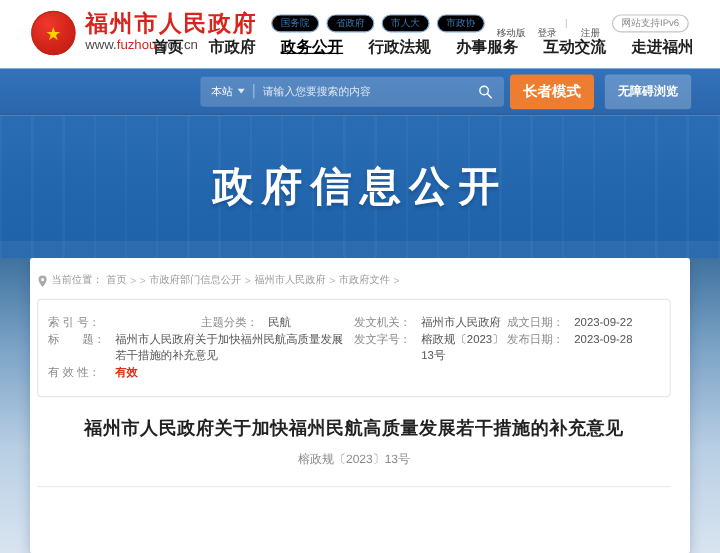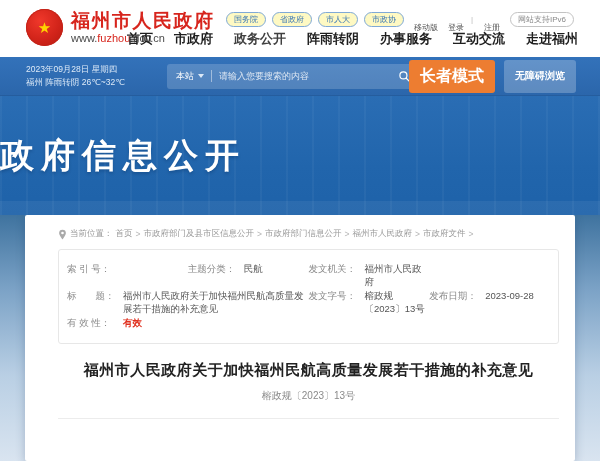--- a/index.html
+++ b/index.html
@@ -15,27 +15,27 @@
     width:37px; height:37px; border-radius:50%;
     background:radial-gradient(circle at 38% 32%, #f0382b 0%, #d2241a 55%, #b51a10 100%);
     display:flex; align-items:center; justify-content:center;
     color:#ffd200; font-size:15px; box-shadow:0 0 0 1px #c32318 inset;
   }
   .site-text { display:flex; flex-direction:column; line-height:1.15; }
   .site-name { color:#d7251d; font-weight:bold; font-size:19px; letter-spacing:1.5px; }
   .site-url { font-size:11px; color:#4a4a4a; font-weight:normal; }
   .site-url .hl { color:#d7251d; }
   .top-links { position:absolute; top:6px; right:26px; display:flex; align-items:center; gap:6px; font-size:8px; }
-  .pill { border:1px solid #7fa9d6; color:#3a77b5; border-radius:9px; padding:1px 7px; cursor:pointer; background:#fef9c3; }
+  .pill { border:1px solid #7fa9d6; color:#3a77b5; border-radius:9px; padding:1px 7px; cursor:pointer; background:#000000; }
   .plain-link { color:#555; cursor:pointer; margin-left:4px;margin-top:16px; }
   .tl-div { color:#bbb; margin:0 1px; }
   .ipv6 { border:1px solid #c3c3c3; color:#8a8a8a; border-radius:9px; padding:1px 7px; margin-left:4px; }
   .nav { position:absolute; right:22px; bottom:9px; display:flex; gap:21px; font-size:13px; font-weight:bold; color:#1f1f1f; }
   .nav-item { cursor:pointer; text-decoration:none; color:inherit; }
-  .nav-item.active { color:#404040; }
+  .nav-item.active { color:#000000;text-decoration:underline; }
   
   .infobar {
     height:39px; background:linear-gradient(180deg,#3372ba 0%,#2b66ab 100%);
     position:relative; display:flex; align-items:center;
     border-bottom:1px solid #255d9e;
   }
   .datetime { position:absolute; left:26px; color:#ddeaf8; font-size:8.5px; line-height:1.55; }
   .searchbox {
     position:absolute; left:167px; width:253px; height:25px;
     background:rgba(255,255,255,.18); border-radius:3px;
@@ -45,53 +45,53 @@
   .caret { width:0; height:0; border-left:3px solid transparent; border-right:3px solid transparent; border-top:4px solid #dce9f7; }
   .sb-div { width:1px; height:12px; background:rgba(255,255,255,.45); margin:0 7px; }
   .searchbox input {
     flex:1; background:transparent; border:none; outline:none;
     color:#fff; font-size:9px; font-family:inherit;
   }
   .searchbox input::placeholder { color:rgba(255,255,255,.8); }
   .search-btn { background:none; border:none; cursor:pointer; display:flex; align-items:center; }
   .actions { position:absolute; right:24px; display:flex; gap:9px; }
   .btn-elder {
-    background:#ed7d31; color:#fff; font-size:16px; font-weight:bold;
+    background:#ed7d31; color:#fff; font-size:12px; font-weight:bold;
     border:none; border-radius:3px; padding:6px 11px; cursor:pointer; font-family:Liberation Sans, sans-serif;
   }
   .btn-access {
     background:rgba(255,255,255,.24); color:#fff; font-size:10px; font-weight:bold;
     border:none; border-radius:3px; padding:6px 11px; cursor:pointer; font-family:inherit;
   }
   
   .banner {
     height:119px;
     background:linear-gradient(180deg,#2a6db4 0%,#2165ac 60%,#1e62a9 100%);
-    display:flex; align-items:center; justify-content:flex-start; position:relative; overflow:hidden;
+    display:flex; align-items:center; justify-content:center; position:relative; overflow:hidden;
   }
   .banner:before { 
     content:""; position:absolute; inset:0;
     background:
       repeating-linear-gradient(90deg, rgba(255,255,255,.04) 0 2px, transparent 2px 26px),
       linear-gradient(0deg, rgba(255,255,255,.06) 0 14px, transparent 14px);
   }
   .banner-title {
     position:relative; color:#fff; font-size:34px; font-weight:bold;
     letter-spacing:7px; text-shadow:0 2px 3px rgba(0,30,70,.25);
   }
   
   .content-bg {
     height:246px;
     background:linear-gradient(180deg,#3f739f 0%,#7ba2c6 30%,#b9cfe4 65%,#d9e4f0 100%);
     display:flex; justify-content:center;
   }
   .card {
     width:550px; height:246px; background:#fff; border-radius:2px;
     box-shadow:0 3px 10px rgba(20,50,90,.25);
-    padding:8px 16px 0 33px; overflow:hidden;
+    padding:8px 16px 0 6px; overflow:hidden;
   }
   .breadcrumb {
     display:flex; align-items:center; gap:3px;
     font-size:8.5px; color:#999; padding:5px 0 9px 0; white-space:nowrap;
   }
   .breadcrumb .bc-link { color:#999; cursor:pointer; }
   .breadcrumb .sep { color:#b5b5b5; }
   .breadcrumb .current { color:#555; font-weight:bold; }
   .meta-box {
     border:1px solid #e7e7e7; border-radius:3px;
@@ -138,32 +138,28 @@
     <span class="plain-link">登录</span>
     <span class="tl-div">|</span>
     <span class="plain-link">注册</span>
     <span class="ipv6">网站支持IPv6</span>
   </div>
 
   <nav class="nav">
     <a class="nav-item">首页</a>
     <a class="nav-item">市政府</a>
     <a class="nav-item active">政务公开</a>
-    <a class="nav-item">阵雨转阴</a>
+    <a class="nav-item">行政法规</a>
     <a class="nav-item">办事服务</a>
     <a class="nav-item">互动交流</a>
     <a class="nav-item">走进福州</a>
   </nav>
 </div>
 
 <div class="infobar">
-  <div class="datetime">
-    <div>2023年09月28日 星期四</div>
-    <div>福州 阵雨转阴 26℃~32℃</div>
-  </div>
 
   <div class="searchbox">
     <span class="scope">
       <span>本站</span>
       <span class="caret"></span>
     </span>
     <span class="sb-div"></span>
     <input type="text" placeholder="请输入您要搜索的内容" style="">
     <button class="search-btn">
       <svg width="13" height="13" viewBox="0 0 24 24" fill="none" stroke="#fff" stroke-width="2.2" stroke-linecap="round">
@@ -186,41 +182,44 @@
 <div class="content-bg">
   <div class="card">
 
     <div class="breadcrumb">
       <svg width="9" height="11" viewBox="0 0 24 28" fill="#aaa">
           <path d="M12 1a9 9 0 0 0-9 9c0 6.5 9 17 9 17s9-10.5 9-17a9 9 0 0 0-9-9zm0 12.5A3.5 3.5 0 1 1 12 6.5a3.5 3.5 0 0 1 0 7z"></path>
         </svg>
       <span>当前位置：</span>
       <span class="bc-link">首页</span>
       <span class="sep">&gt;</span>
-      <span class="bc-link">市政府部门及县市区信息公开</span>
       <span class="sep">&gt;</span>
       <span class="bc-link">市政府部门信息公开</span>
       <span class="sep">&gt;</span>
       <span class="bc-link">福州市人民政府</span>
       <span class="sep">&gt;</span>
       <span class="bc-link">市政府文件</span>
       <span class="sep">&gt;</span>
     </div>
 
     <div class="meta-box">
       <div class="meta-cell">
         <span class="meta-label">索 引 号：</span>
       </div>
       <div class="meta-cell">
         <span class="meta-label">主题分类：</span>
         <span class="meta-value">民航</span>
       </div>
       <div class="meta-cell">
         <span class="meta-label">发文机关：</span>
         <span class="meta-value">福州市人民政府</span>
+      </div>
+      <div class="meta-cell">
+        <span class="meta-label">成文日期：</span>
+        <span class="meta-value">2023-09-22</span>
       </div>
       <div class="meta-cell full">
         <span class="meta-label">标　　题：</span>
         <span class="meta-value">福州市人民政府关于加快福州民航高质量发展若干措施的补充意见</span>
       </div>
       <div class="meta-cell">
         <span class="meta-label">发文字号：</span>
         <span class="meta-value">榕政规〔2023〕13号</span>
       </div>
       <div class="meta-cell">

